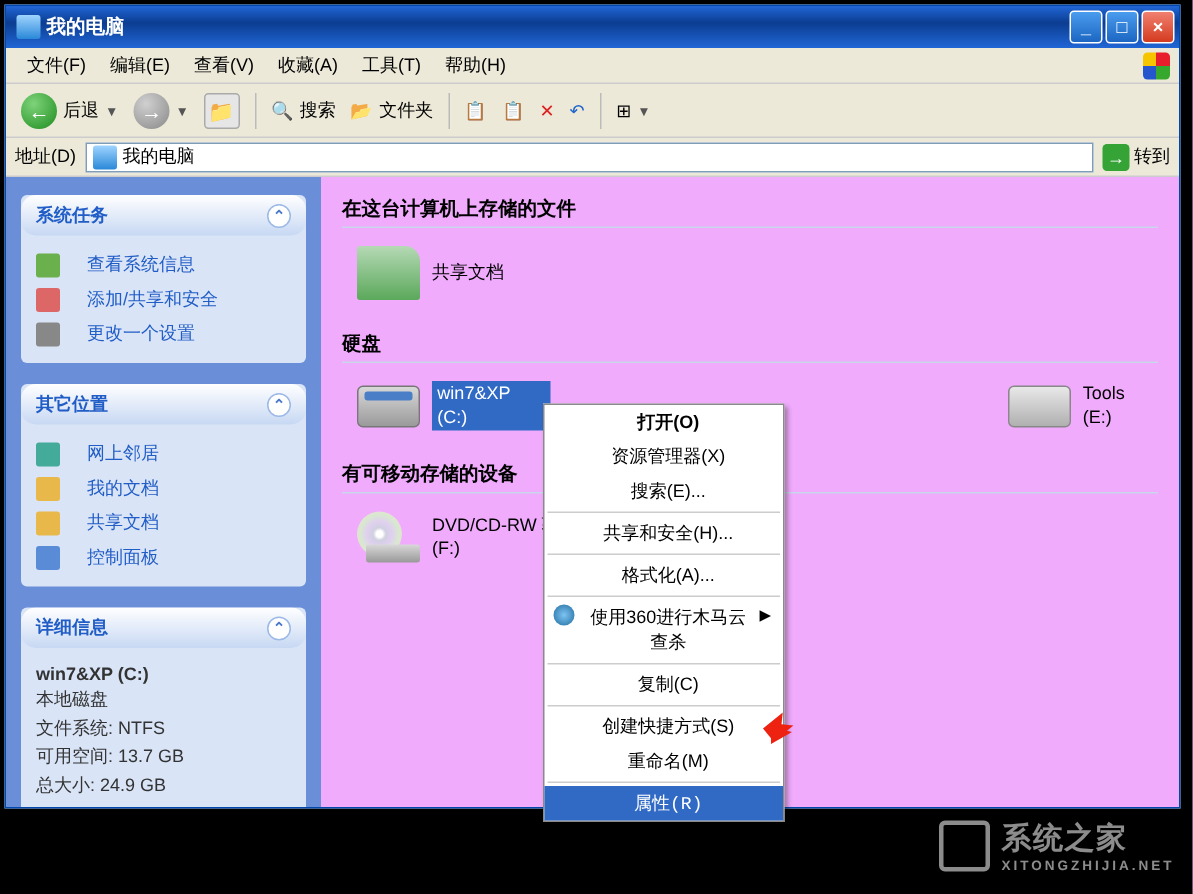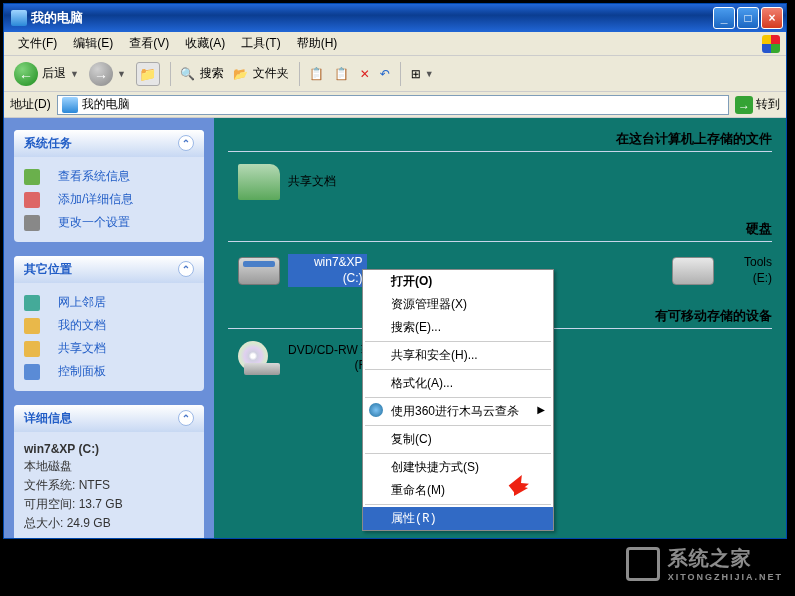--- a/index.html
+++ b/index.html
@@ -30,45 +30,45 @@
 .addrbar { height: 26px; background: #ece9d8; border-bottom: 1px solid #ccc; display: flex; align-items: center; padding: 0 6px; font-size: 12px; gap: 6px; }
 .addrinput { flex: 1; height: 20px; border: 1px solid #7f9db9; background: #fff; display: flex; align-items: center; padding: 0 4px; }
 .addrinput .icon-box { width: 16px; height: 16px; margin-right: 4px; background: linear-gradient(#9fd4ff, #2a88d8); border-radius: 2px; }
 .gobtn { display: flex; align-items: center; gap: 3px; }
 .gobtn .go-ic { width: 18px; height: 18px; background: #35a335; border-radius: 3px; color: #fff; display: flex; align-items: center; justify-content: center; }
 
 .content { display: flex; height: calc(100% - 28px - 24px - 36px - 26px); }
 
 .sidebar { width: 210px; background: #6a8fd8; padding: 12px 10px; overflow: hidden; }
 .panel { background: #d9e4f7; border-radius: 4px; margin-bottom: 14px; overflow: hidden; }
-.panel-hd { background: linear-gradient(#fff, #c7d8f3); padding: 5px 10px; font-size: 12px; font-weight: bold; color: #215dc6; display: flex; justify-content: space-between; align-items: flex-start; }
+.panel-hd { background: linear-gradient(#fff, #c7d8f3); padding: 5px 10px; font-size: 12px; font-weight: bold; color: #215dc6; display: flex; justify-content: space-between; align-items: flex-end; border-radius: 10px; }
 .panel-hd .chev { width: 16px; height: 16px; border-radius: 8px; background: #fff; border: 1px solid #9bb8e6; color: #4a77c8; font-size: 10px; display: flex; align-items: center; justify-content: center; }
 .panel-body { padding: 8px 10px; font-size: 12px; color: #215dc6; }
 .task-item { display: flex; align-items: center; gap: 18px; padding: 3px 0; }
 .task-ic { width: 16px; height: 16px; border-radius: 2px; }
 .ic1 { background: #6ab04c; } .ic2 { background: #d66; } .ic3 { background: #888; }
 .ic4 { background: #4a9; } .ic5 { background: #e9b84a; } .ic6 { background: #e9b84a; } .ic7 { background: #5a8bd6; }
 .detail-body { padding: 8px 10px; font-size: 12px; color: #333; }
 .detail-body .dl { margin: 2px 0; }
 
-.main { flex: 1; background: #0f766e; padding: 8px 14px; font-size: 12px; position: relative; text-align: right; }
+.main { flex: 1; background: #f0abfc; padding: 8px 14px; font-size: 12px; position: relative; }
 .section-hd { font-weight: bold; font-size: 13px; margin: 4px 0 6px; border-bottom: 1px solid #c8d5ea; padding-bottom: 3px; color: #000; }
 .items-row { display: flex; gap: 24px; margin: 12px 0 20px 10px; align-items: center; }
 .file-item { display: flex; align-items: center; gap: 8px; }
 .folder-ic { width: 42px; height: 36px; background: linear-gradient(#b5d9b5, #5ba85b); border-radius: 2px 10px 2px 2px; position: relative; }
 .drive-ic { width: 42px; height: 28px; background: linear-gradient(#d8d8d8, #9a9a9a); border-radius: 4px; border: 1px solid #777; position: relative; }
 .drive-ic::before { content:''; position:absolute; top:3px; left:4px; right:4px; height:6px; background:#4a7fc8; border-radius:2px; }
 .drive-e { width: 42px; height: 28px; background: linear-gradient(#e8e8e8, #b0b0b0); border-radius: 4px; border: 1px solid #888; }
 .cd-ic { width: 42px; height: 34px; position: relative; }
 .cd-ic .disc { width: 30px; height: 30px; border-radius: 50%; background: radial-gradient(circle,#fff 10%,#d0d0e0 20%,#e0d0f0 40%,#d8e8d0 60%,#e8e0d0 80%,#d0d0e0); position: absolute; left: 0; top: 0; }
 .cd-ic .dcase { width: 36px; height: 12px; background: linear-gradient(#d8d8d8,#999); position: absolute; bottom: 0; right: 0; border-radius: 2px; }
 .sel-label { background: #316ac5; color: #fff; padding: 1px 4px; }
 .item-text { line-height: 1.3; }
 
-.ctxmenu { position: absolute; left: 362px; top: 269px; width: 192px; background: #fff; border: 1px solid #8a8a8a; box-shadow: 2px 2px 3px rgba(0,0,0,0.3); font-size: 12px; }
+.ctxmenu { position: absolute; left: 362px; top: 269px; width: 161px; background: #fff; border: 1px solid #8a8a8a; box-shadow: 2px 2px 3px rgba(0,0,0,0.3); font-size: 12px; text-align: center; }
 .ctxmenu .ctx-item { padding: 3px 22px 3px 28px; position: relative; }
 .ctxmenu .ctx-item.hl { background: #316ac5; color: #fff; font-family: Liberation Mono, monospace; }
 .ctxmenu .ctx-sep { height: 1px; background: #ccc; margin: 2px 2px; }
 .ctxmenu .ctx-ic { position: absolute; left: 6px; top: 3px; width: 14px; height: 14px; }
 .ctx-ic.g { background: radial-gradient(#7ed37a,#1e8d1e); border-radius: 50%; }
 .ctx-ic.b { background: radial-gradient(#7ec3f3,#1e6d9e); border-radius: 50%; }
 .ctxmenu .arr { position: absolute; right: 8px; top: 4px; font-size: 10px; }
 
 .red-arrow { position: absolute; left: 508px; top: 450px; width: 48px; height: 48px; pointer-events: none; }
 
@@ -162,21 +162,21 @@
           <span>系统任务</span>
           <span class="chev">⌃</span>
         </div>
         <div class="panel-body">
           <div class="task-item">
               <div class="task-ic ic1"></div>
               <span>查看系统信息</span>
             </div>
           <div class="task-item">
               <div class="task-ic ic2"></div>
-              <span>添加/详细信息</span>
+              <span>添加/共享和安全</span>
             </div>
           <div class="task-item">
               <div class="task-ic ic3"></div>
               <span>更改一个设置</span>
             </div>
         </div>
       </div>
 
       <div class="panel">
         <div class="panel-hd">

